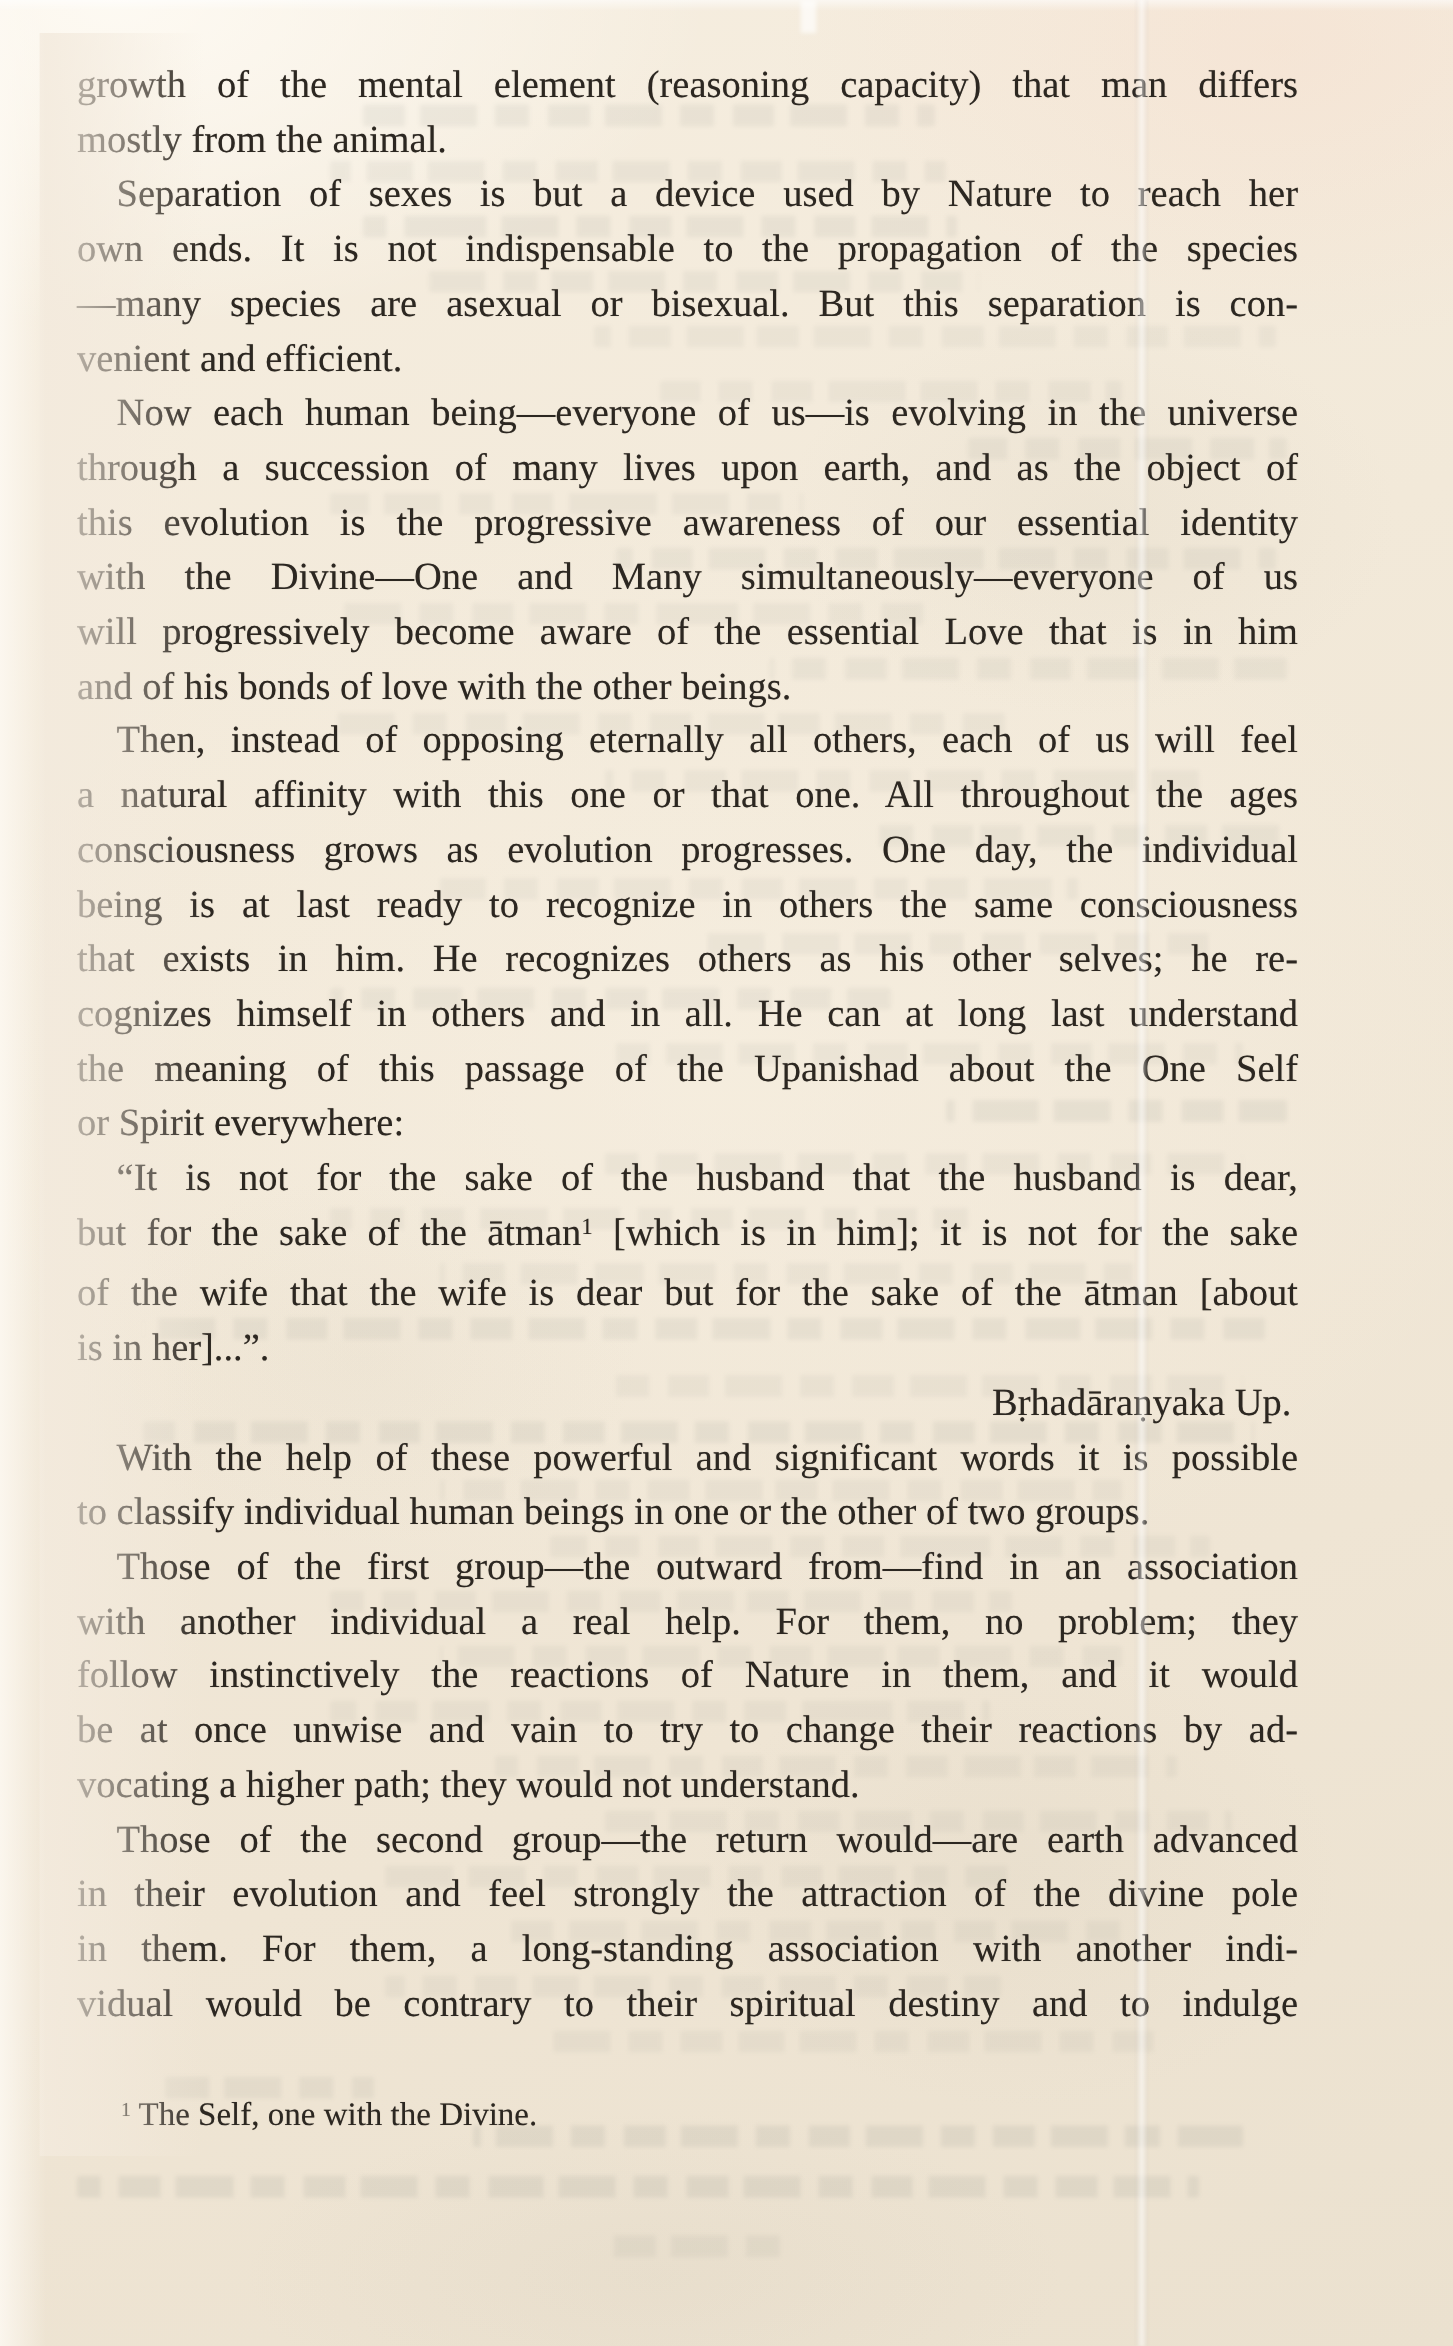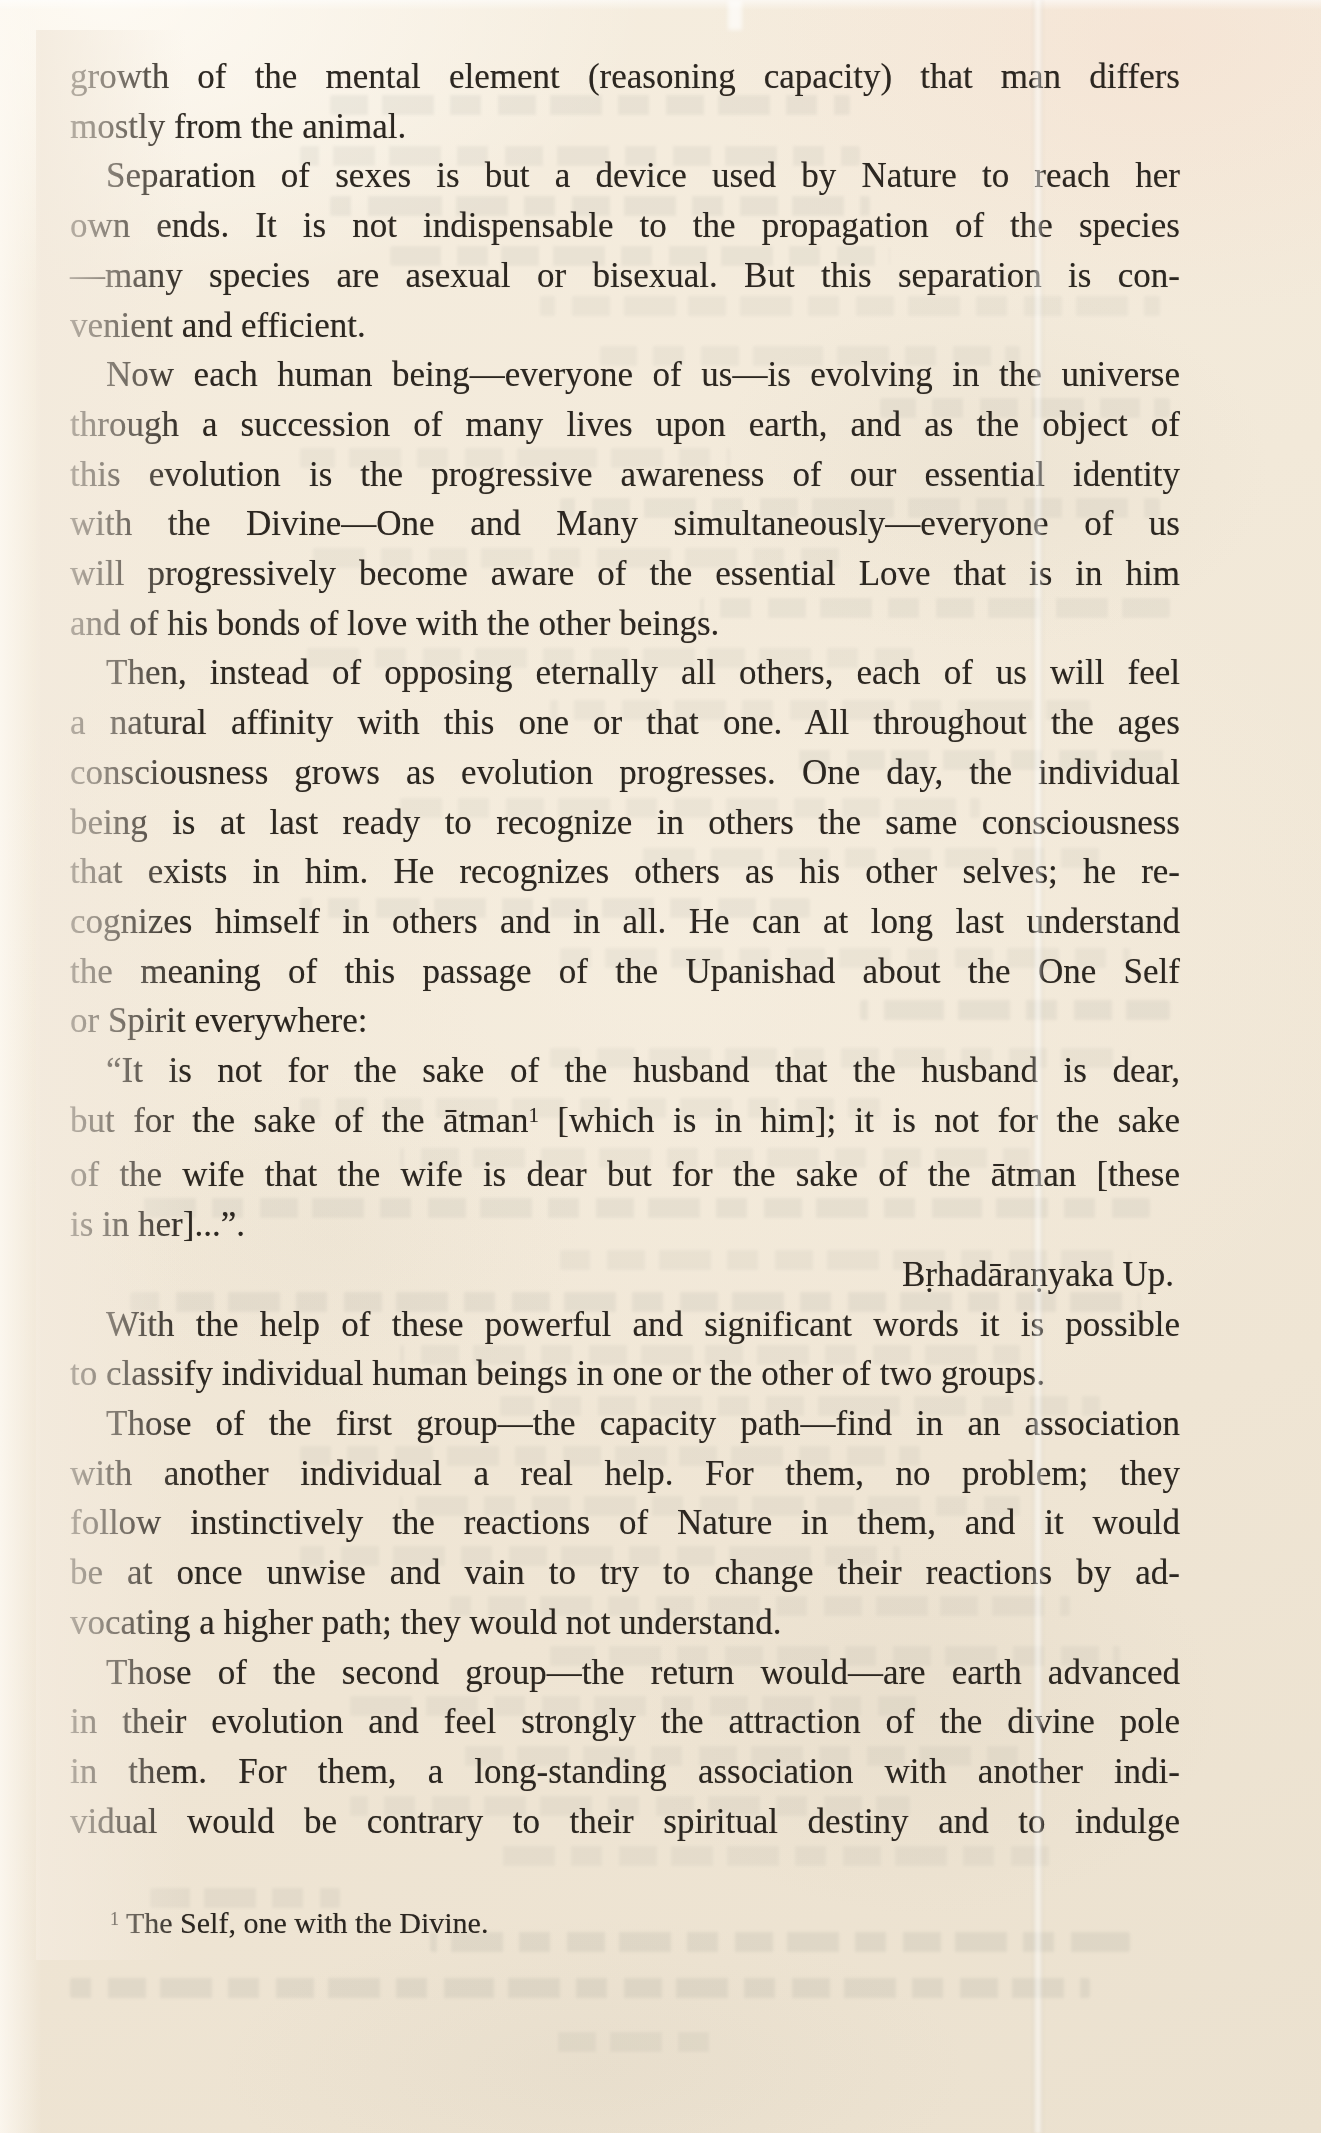--- a/index.html
+++ b/index.html
@@ -157,32 +157,32 @@
         <div class="line"><span>consciousness grows as evolution progresses. One day, the individual</span></div>
         <div class="line"><span>being is at last ready to recognize in others the same consciousness</span></div>
         <div class="line"><span>that exists in him. He recognizes others as his other selves; he re-</span></div>
         <div class="line"><span>cognizes himself in others and in all. He can at long last understand</span></div>
         <div class="line"><span>the meaning of this passage of the Upanishad about the One Self</span></div>
         <div class="line short"><span>or Spirit everywhere:</span></div>
       </div>
       <div class="para quote">
         <div class="line indent"><span>“It is not for the sake of the husband that the husband is dear,</span></div>
         <div class="line"><span>but for the sake of the </span><span class="it">ātman</span><span class="sup">1</span><span> [which is in him]; it is not for the sake</span></div>
-        <div class="line"><span>of the wife that the wife is dear but for the sake of the </span><span class="it">ātman</span><span> [these</span></div>
+        <div class="line"><span>of the wife that the wife is dear but for the sake of the </span><span class="it">ātman</span><span> [about</span></div>
         <div class="line short"><span>is in her]...”.</span></div>
       </div>
       <div class="para attribution">
         <div class="line short right"><span class="it">Bṛhadāraṇyaka Up.</span></div>
       </div>
       <div class="para">
         <div class="line indent"><span>With the help of these powerful and significant words it is possible</span></div>
         <div class="line short"><span>to classify individual human beings in one or the other of two groups.</span></div>
       </div>
       <div class="para">
-        <div class="line indent"><span>Those of the first group—</span><span class="it">the capacity path</span><span>—find in an association</span></div>
+        <div class="line indent"><span>Those of the first group—</span><span class="it">the outward from</span><span>—find in an association</span></div>
         <div class="line"><span>with another individual a real help. For them, no problem; they</span></div>
         <div class="line"><span>follow instinctively the reactions of Nature in them, and it would</span></div>
         <div class="line"><span>be at once unwise and vain to try to change their reactions by ad-</span></div>
         <div class="line short"><span>vocating a higher path; they would not understand.</span></div>
       </div>
       <div class="para">
         <div class="line indent"><span>Those of the second group—</span><span class="it">the return would</span><span>—are earth advanced</span></div>
         <div class="line"><span>in their evolution and feel strongly the attraction of the divine pole</span></div>
         <div class="line"><span>in them. For them, a long-standing association with another indi-</span></div>
         <div class="line"><span>vidual would be contrary to their spiritual destiny and to indulge</span></div>

